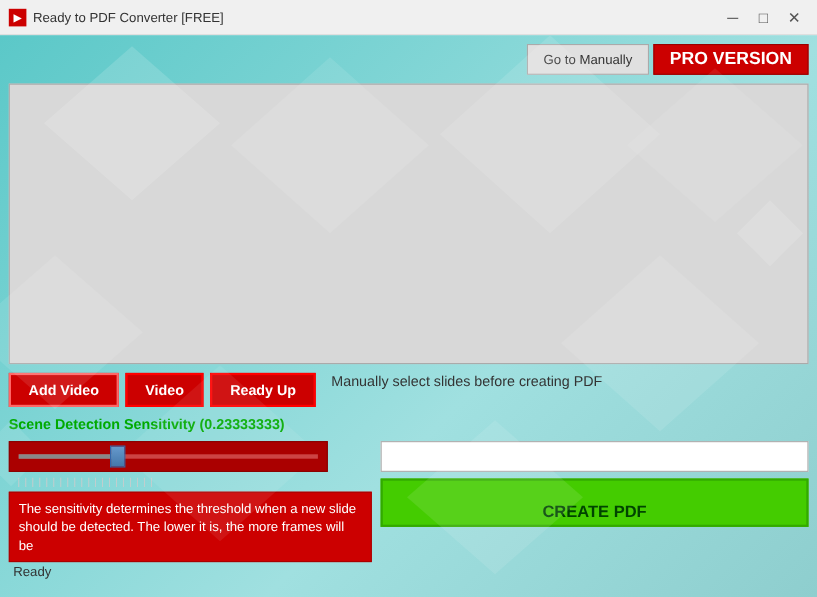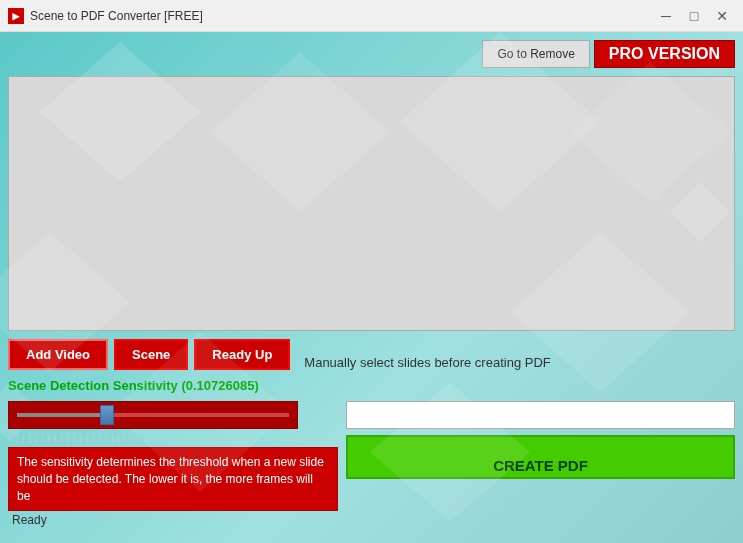--- a/index.html
+++ b/index.html
@@ -96,21 +96,21 @@
       background: #d8d8d8;
       border: 1px solid #aaa;
       width: 100%;
       height: 255px;
       margin-bottom: 8px;
     }
 
     
     .action-buttons {
       display: flex;
-      align-items: flex-end;
+      align-items: flex-start;
       gap: 6px;
       margin-bottom: 8px;
     }
     .btn-action {
       background: #cc0000;
       border: 2px solid #ff0000;
       color: white;
       padding: 6px 16px;
       font-size: 13px;
       font-weight: bold;
@@ -232,21 +232,21 @@
       top: 0; left: 0;
       width: 100%; height: 100%;
       pointer-events: none;
     }
   </style>
 </head>
 <body>
 
 <div class="title-bar">
   <div class="title-bar-icon">▶</div>
-  <span class="title-bar-text">Scene to PDF Converter [FREE]</span>
+  <span class="title-bar-text">Ready to PDF Converter [FREE]</span>
   <div class="title-bar-controls">
     <button class="title-btn">─</button>
     <button class="title-btn">□</button>
     <button class="title-btn close">✕</button>
   </div>
 </div>
 
 <div class="main-area">
 
   <svg class="bg-diamonds" xmlns="http://www.w3.org/2000/svg">
@@ -258,35 +258,35 @@
     <polygon points="50,200 130,270 50,340 -30,270" fill="rgba(255,255,255,0.1)"></polygon>
     <polygon points="600,200 690,280 600,360 510,280" fill="rgba(255,255,255,0.1)"></polygon>
     <polygon points="200,300 290,380 200,460 110,380" fill="rgba(255,255,255,0.08)"></polygon>
     <polygon points="450,350 530,420 450,490 370,420" fill="rgba(255,255,255,0.1)"></polygon>
 
     <polygon points="700,150 730,180 700,210 670,180" fill="rgba(255,255,255,0.15)"></polygon>
     <polygon points="10,350 40,380 10,410 -20,380" fill="rgba(255,255,255,0.1)"></polygon>
   </svg>
 
   <div class="header-buttons">
-    <button class="btn-website">Go to Remove</button>
+    <button class="btn-website">Go to Manually</button>
     <button class="btn-pro">PRO VERSION</button>
   </div>
 
   <div class="video-preview"></div>
 
   <div class="action-buttons">
     <button class="btn-add">Add Video</button>
-    <button class="btn-action">Scene</button>
+    <button class="btn-action">Video</button>
     <button class="btn-action">Ready Up</button>
     <span class="hint-text">Manually select slides before creating PDF</span>
   </div>
 
   <div class="sensitivity-section">
-    <div class="sensitivity-label">Scene Detection Sensitivity (0.10726085)</div>
+    <div class="sensitivity-label">Scene Detection Sensitivity (0.23333333)</div>
   </div>
 
   <div class="bottom-row">
 
     <div style="display:flex;flex-direction:column;gap:4px;">
       <div class="slider-container">
         <div class="slider-track">
           <div class="slider-fill"></div>
           <div class="slider-thumb"></div>
         </div>

